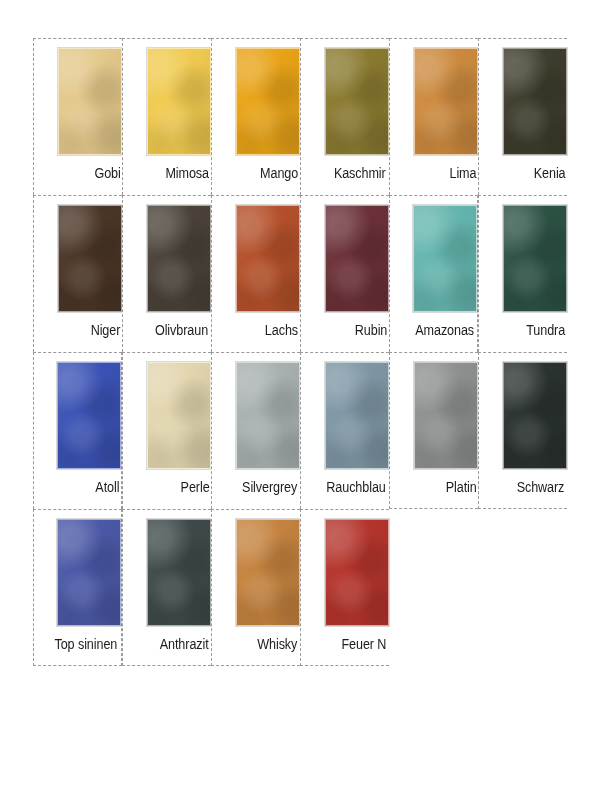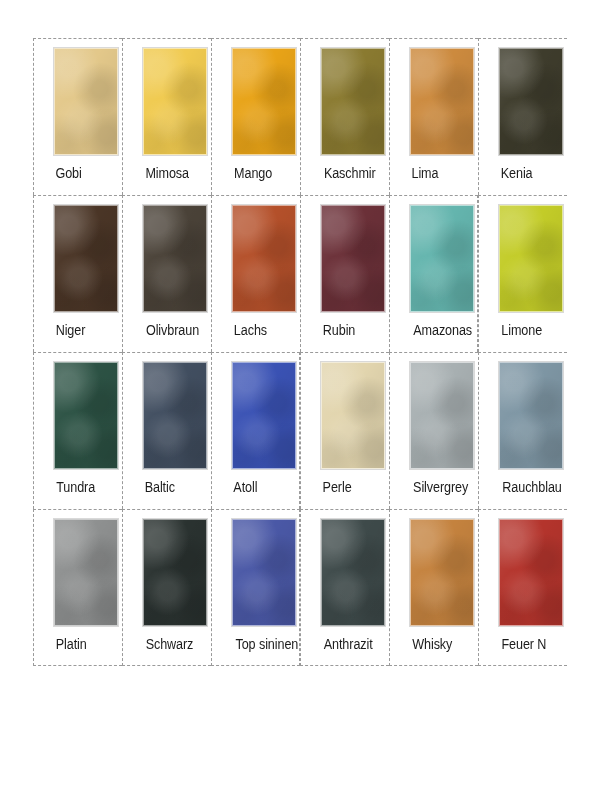--- a/index.html
+++ b/index.html
@@ -24,21 +24,21 @@
     grid-auto-rows: 157px;
   }
 
   .swatch-cell {
     position: relative;
     box-sizing: border-box;
     border-top: 1px dashed #9a9a9a;
     border-left: 1px dashed #9a9a9a;
     display: flex;
     flex-direction: column;
-    align-items: flex-start;
+    align-items: flex-end;
     background: #ffffff;
     padding-left: 20px;
   }
   .swatch-cell.col-last {
     border-right: 1px dashed #9a9a9a;
   }
   .swatch-cell.row-last {
     border-bottom: 1px dashed #9a9a9a;
   }
   .swatch-cell.empty {
@@ -136,30 +136,22 @@
     </div>
     <div class="swatch-cell">
       <div class="swatch-chip" style="background-color: rgb(107, 48, 56);"></div>
       <div class="swatch-label">Rubin</div>
     </div>
     <div class="swatch-cell col-last">
       <div class="swatch-chip" style="background-color: rgb(100, 181, 174);"></div>
       <div class="swatch-label">Amazonas</div>
     </div>
     <div class="swatch-cell">
-      <div class="swatch-chip" style="background-color: rgb(195, 204, 40);"></div>
-      <div class="swatch-label">Limone</div>
-    </div>
-    <div class="swatch-cell">
       <div class="swatch-chip" style="background-color: rgb(44, 82, 68);"></div>
       <div class="swatch-label">Tundra</div>
-    </div>
-    <div class="swatch-cell">
-      <div class="swatch-chip" style="background-color: rgb(65, 78, 96);"></div>
-      <div class="swatch-label">Baltic</div>
     </div>
     <div class="swatch-cell col-last">
       <div class="swatch-chip" style="background-color: rgb(58, 82, 180);"></div>
       <div class="swatch-label">Atoll</div>
     </div>
     <div class="swatch-cell">
       <div class="swatch-chip" style="background-color: rgb(226, 213, 174);"></div>
       <div class="swatch-label">Perle</div>
     </div>
     <div class="swatch-cell">

